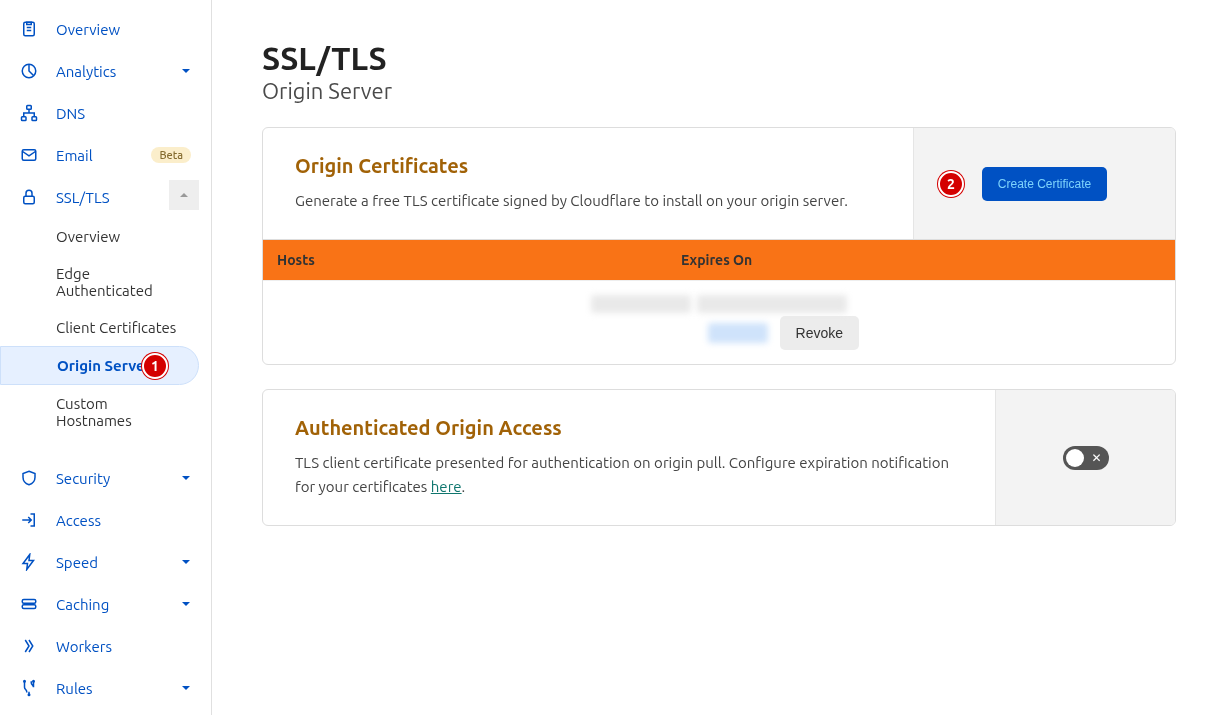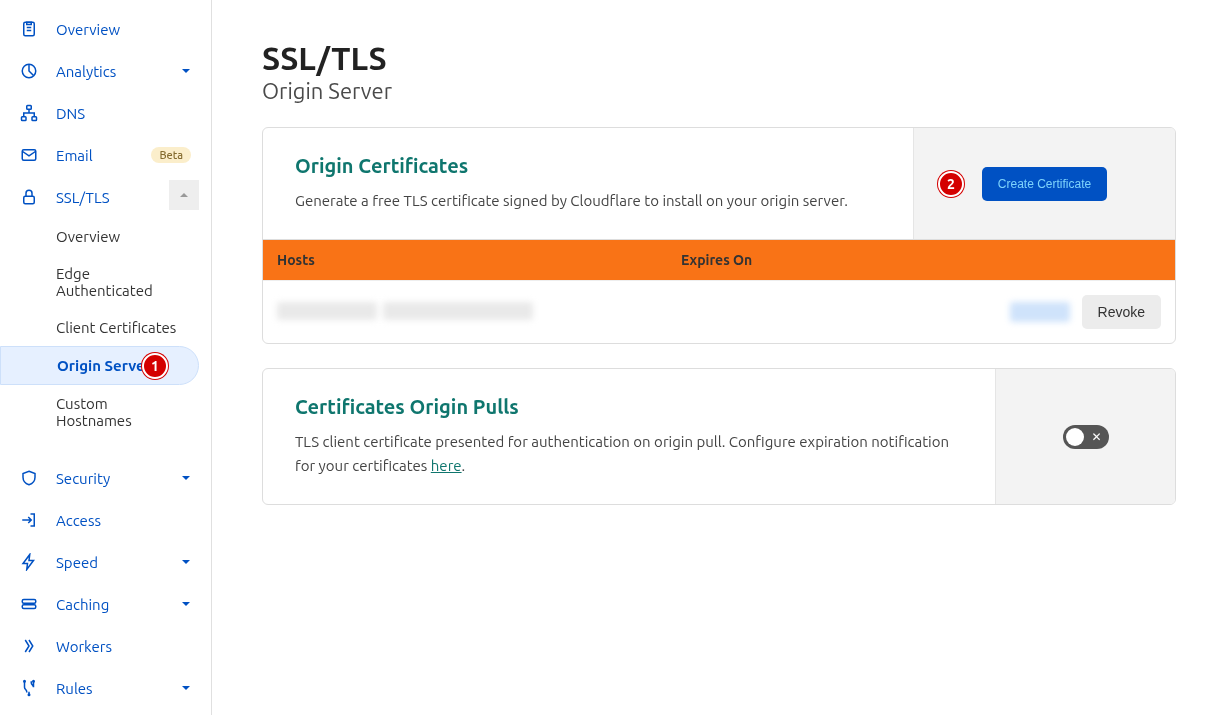--- a/index.html
+++ b/index.html
@@ -135,21 +135,21 @@
     border-left: 1px solid #e5e5e5;
     padding: 26px 24px;
     display: flex;
     align-items: center;
     justify-content: center;
     position: relative;
   }
   .card-title {
     font-size: 20px;
     font-weight: 700;
-    color: #0f766e;
+    color: #a16207;
     margin-bottom: 12px;
   }
   .card-text {
     font-size: 15px;
     color: #444;
     line-height: 1.6;
   }
   .card-text p + p { margin-top: 18px; }
   .primary-btn {
     background: #0051c3;
@@ -169,20 +169,21 @@
     background: #f97316;
   }
   .col-hosts { flex: 1; }
   .col-expires { width: 200px; }
   .col-actions { width: 280px; }
   .table-row {
     display: flex;
     padding: 14px 14px;
     align-items: center;
     border-top: 1px solid #eee;
+    flex-direction: column;
   }
   .blur-box {
     background: #e9e9e9;
     filter: blur(3px);
     border-radius: 3px;
     height: 18px;
   }
   .blur-host1 { width: 100px; display:inline-block; }
   .blur-host2 { width: 150px; display:inline-block; margin-left: 6px;}
   .blur-exp { width: 50px; height: 30px;}
@@ -443,21 +444,21 @@
       <div class="col-actions" style="display:flex; justify-content:flex-end; gap:12px; align-items:center;">
         <span class="blur-box blur-act"></span>
         <button class="revoke-btn">Revoke</button>
       </div>
     </div>
   </section>
 
   <section class="card">
     <div class="card-top">
       <div class="card-body">
-        <h2 class="card-title">Certificates Origin Pulls</h2>
+        <h2 class="card-title">Authenticated Origin Access</h2>
         <div class="card-text">
           <span>TLS client certificate presented for authentication on origin pull. Configure expiration notification for your certificates </span><a class="link">here</a><span>.</span>
         </div>
       </div>
       <div class="card-side" style="width:180px;">
         <div class="toggle">
           <div class="knob"></div>
           <div class="x">✕</div>
         </div>
       </div>

